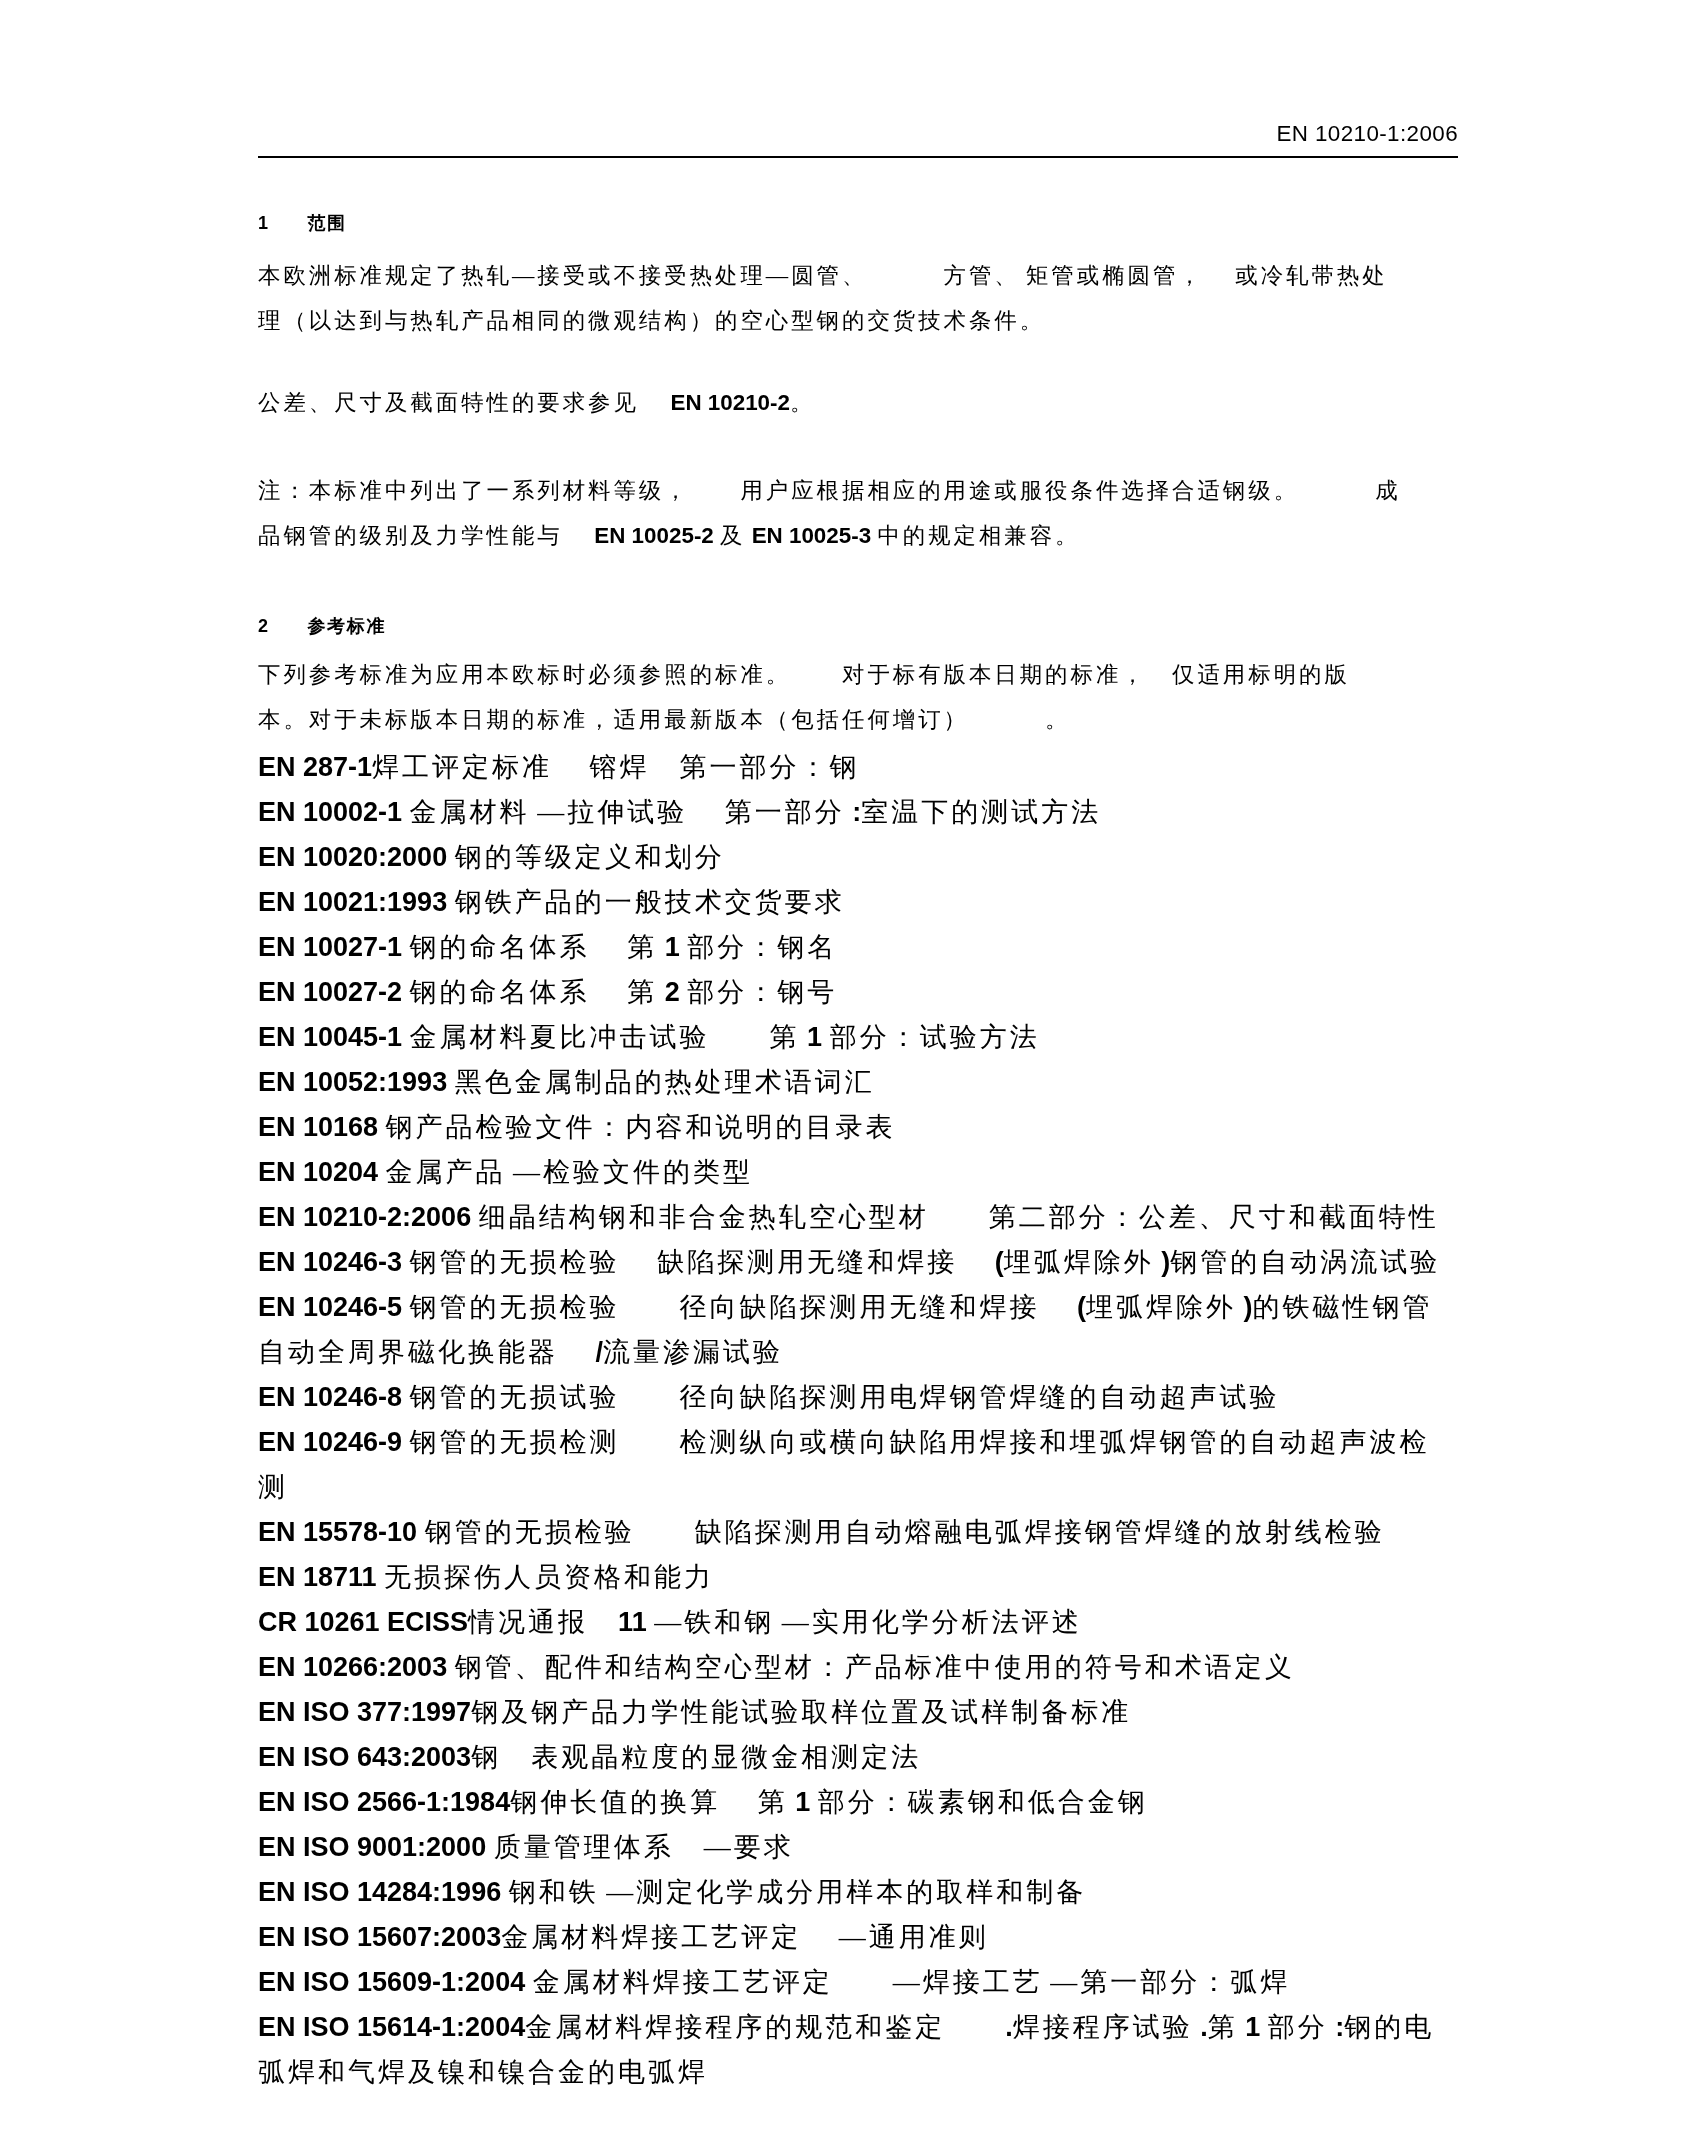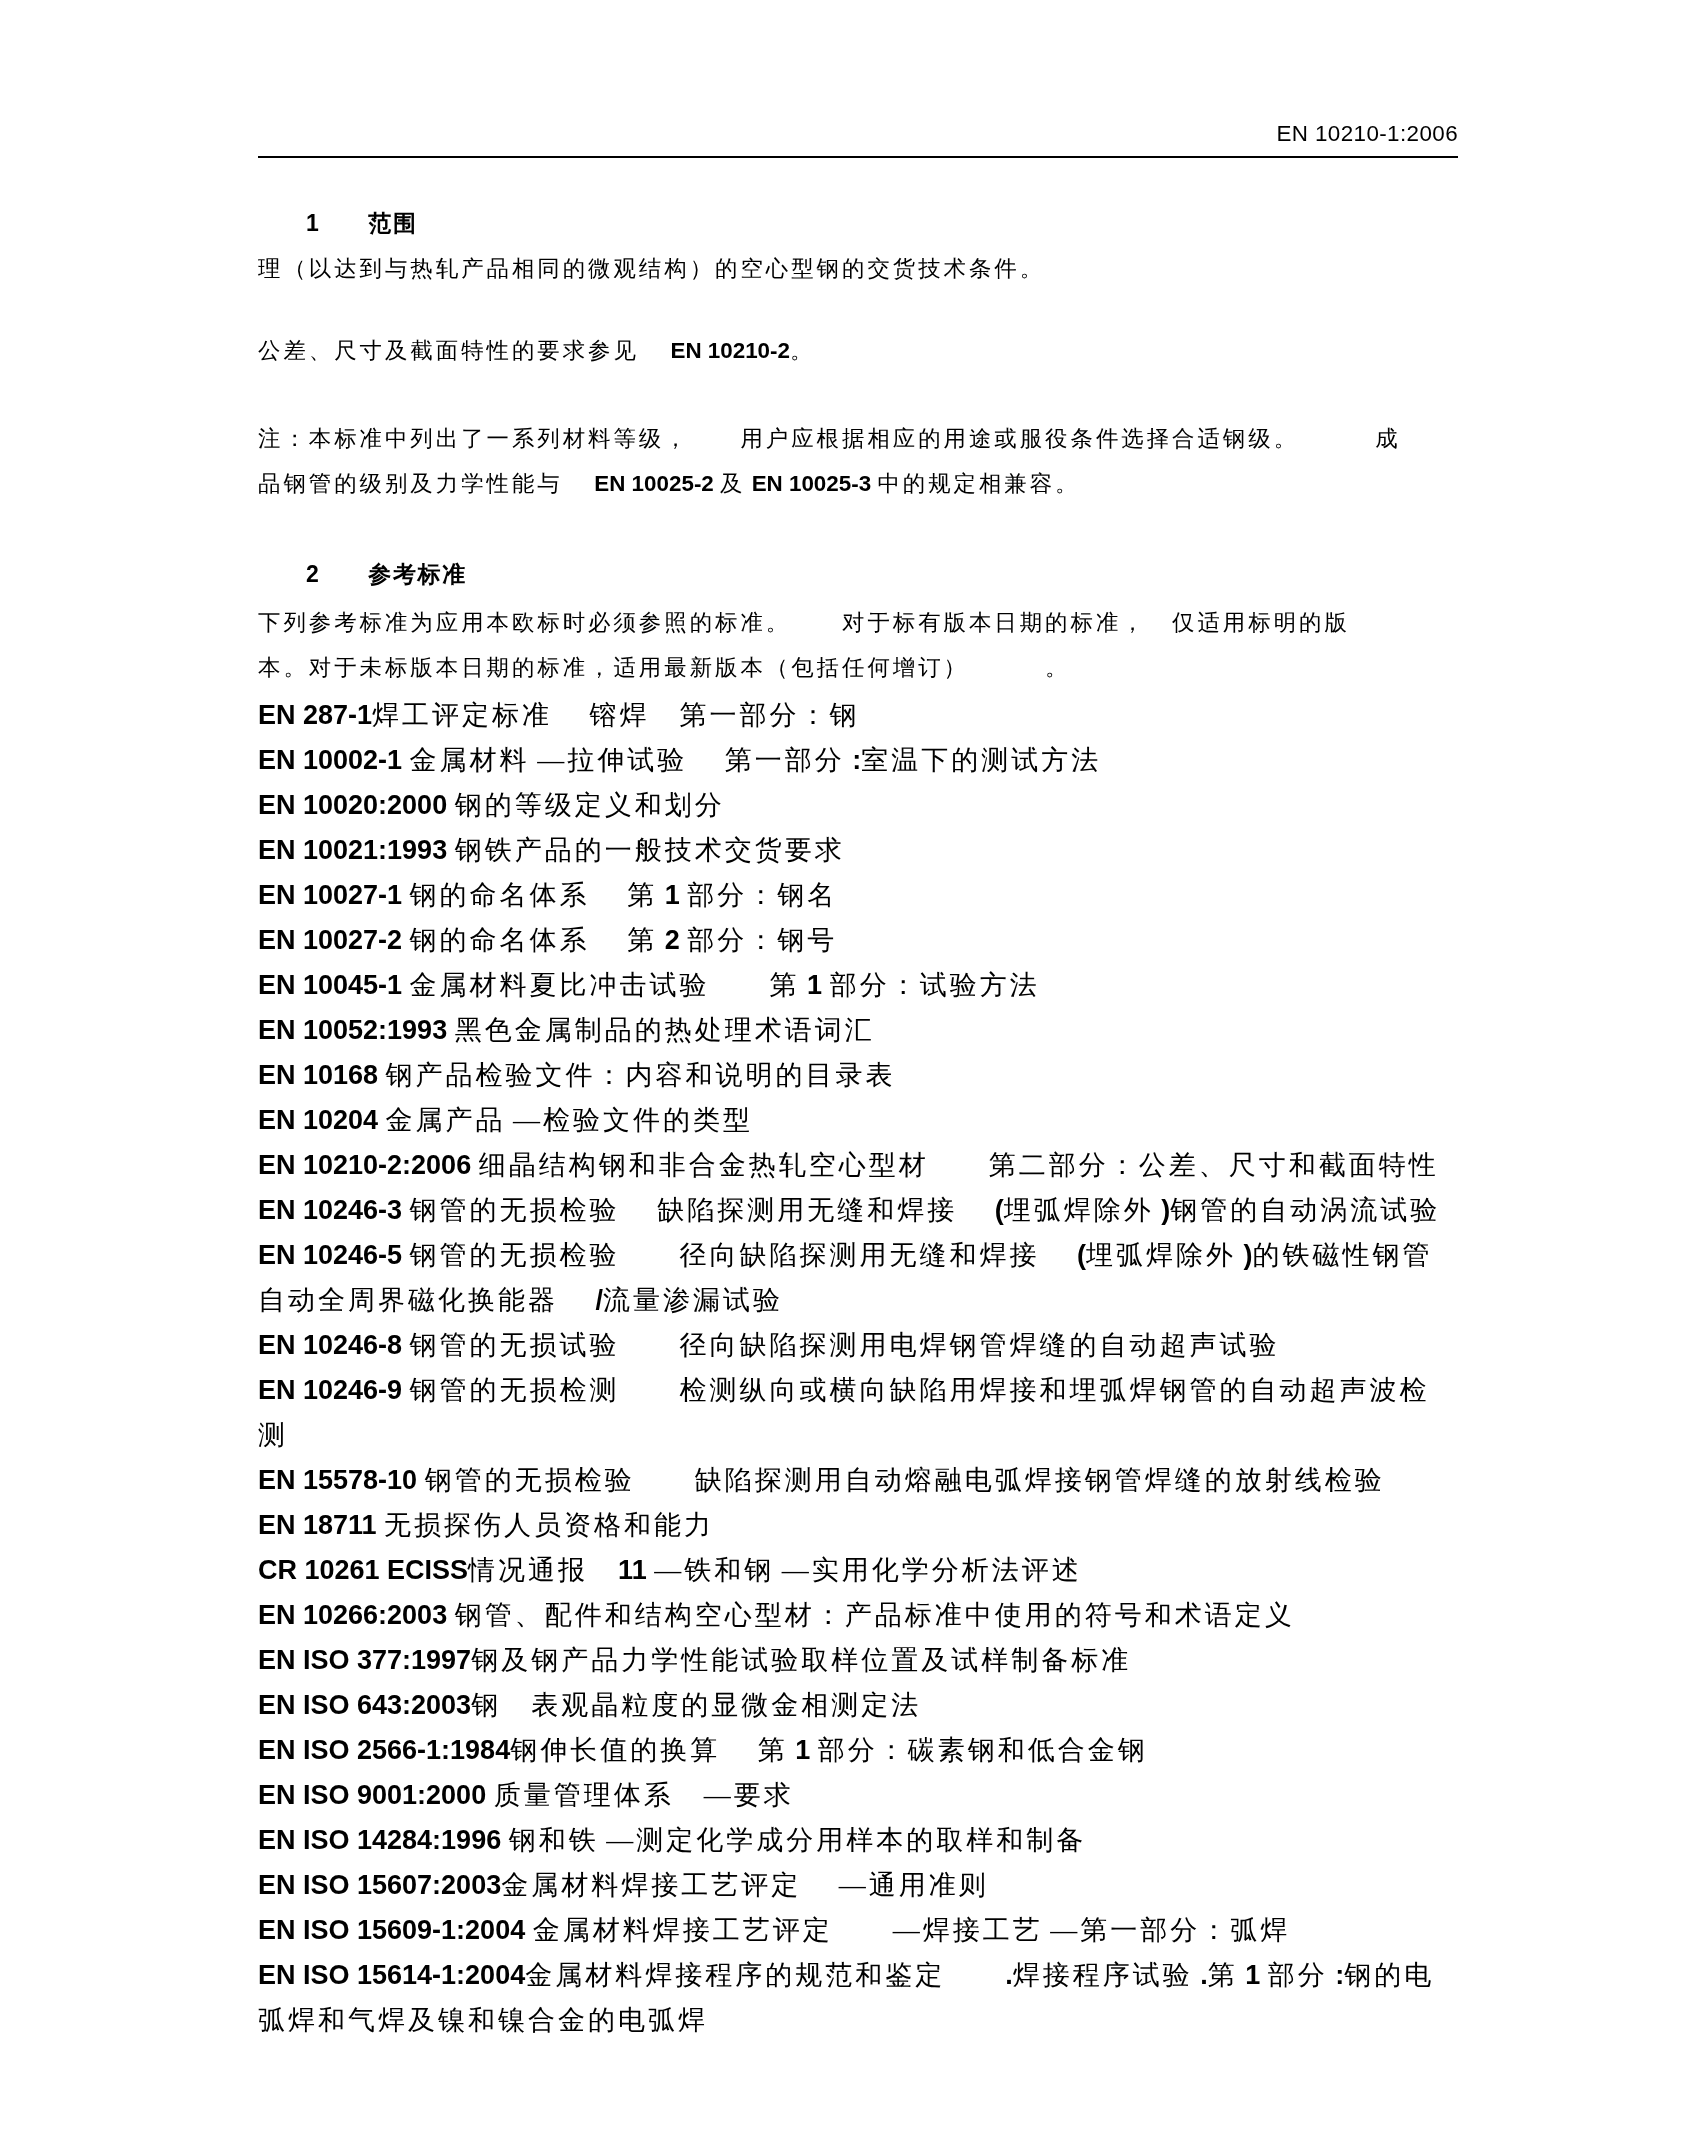--- a/index.html
+++ b/index.html
@@ -10,22 +10,22 @@
     font-family:"Liberation Serif","DejaVu Serif",serif;
     overflow:hidden;
   }
   .header-title{
     font-size:22.4px;line-height:45px;text-align:right;
     font-family:"Liberation Sans","DejaVu Sans",sans-serif;
     font-weight:400;letter-spacing:0.4px;white-space:pre;
   }
   .rule{border-top:2.2px solid #000;margin-top:0.4px;height:0;}
   .heading{
-    font-size:23px;line-height:45px;font-weight:700;
-    white-space:pre-wrap;letter-spacing:1.7px;margin-left:48px;
+    font-size:18px;line-height:45px;font-weight:700;
+    white-space:pre-wrap;letter-spacing:1.7px;
   }
   .para{font-size:22.4px;line-height:45px;white-space:pre-wrap;letter-spacing:3px;}
   .ref{font-size:27px;line-height:45px;white-space:pre-wrap;letter-spacing:3px;}
   .lat{
     font-family:"Liberation Sans","DejaVu Sans",sans-serif;
     font-weight:700;letter-spacing:normal;
   }
   .h1m{margin-top:43px}
   .p1m{margin-top:6.9px}
   .p2m{margin-top:37px}
@@ -36,20 +36,21 @@
 </style>
 </head>
 <body>
 
 <div class="page">
 
   <div class="header-title">EN 10210-1:2006</div>
   <div class="rule"></div>
 
   <div class="heading h1m"><span class="lat">1</span>　　范围</div>
+  <div class="para p1m">本欧洲标准规定了热轧—接受或不接受热处理—圆管、　　　方管、<span class="lat"> </span>矩管或椭圆管，　<span class="lat"> </span>或冷轧带热处</div>
   <div class="para">理（以达到与热轧产品相同的微观结构）的空心型钢的交货技术条件。</div>
 
   <div class="para p2m">公差、尺寸及截面特性的要求参见　<span class="lat"> EN 10210-2</span>。</div>
 
   <div class="para p3m">注：本标准中列出了一系列材料等级，　　用户应根据相应的用途或服役条件选择合适钢级。　　　成</div>
   <div class="para">品钢管的级别及力学性能与　<span class="lat"> EN 10025-2 </span>及<span class="lat"> EN 10025-3 </span>中的规定相兼容。</div>
 
   <div class="heading h2m"><span class="lat">2</span>　　参考标准</div>
   <div class="para p4m">下列参考标准为应用本欧标时必须参照的标准。　　对于标有版本日期的标准，　仅适用标明的版</div>
   <div class="para">本。对于未标版本日期的标准，适用最新版本（包括任何增订）　　　。</div>

